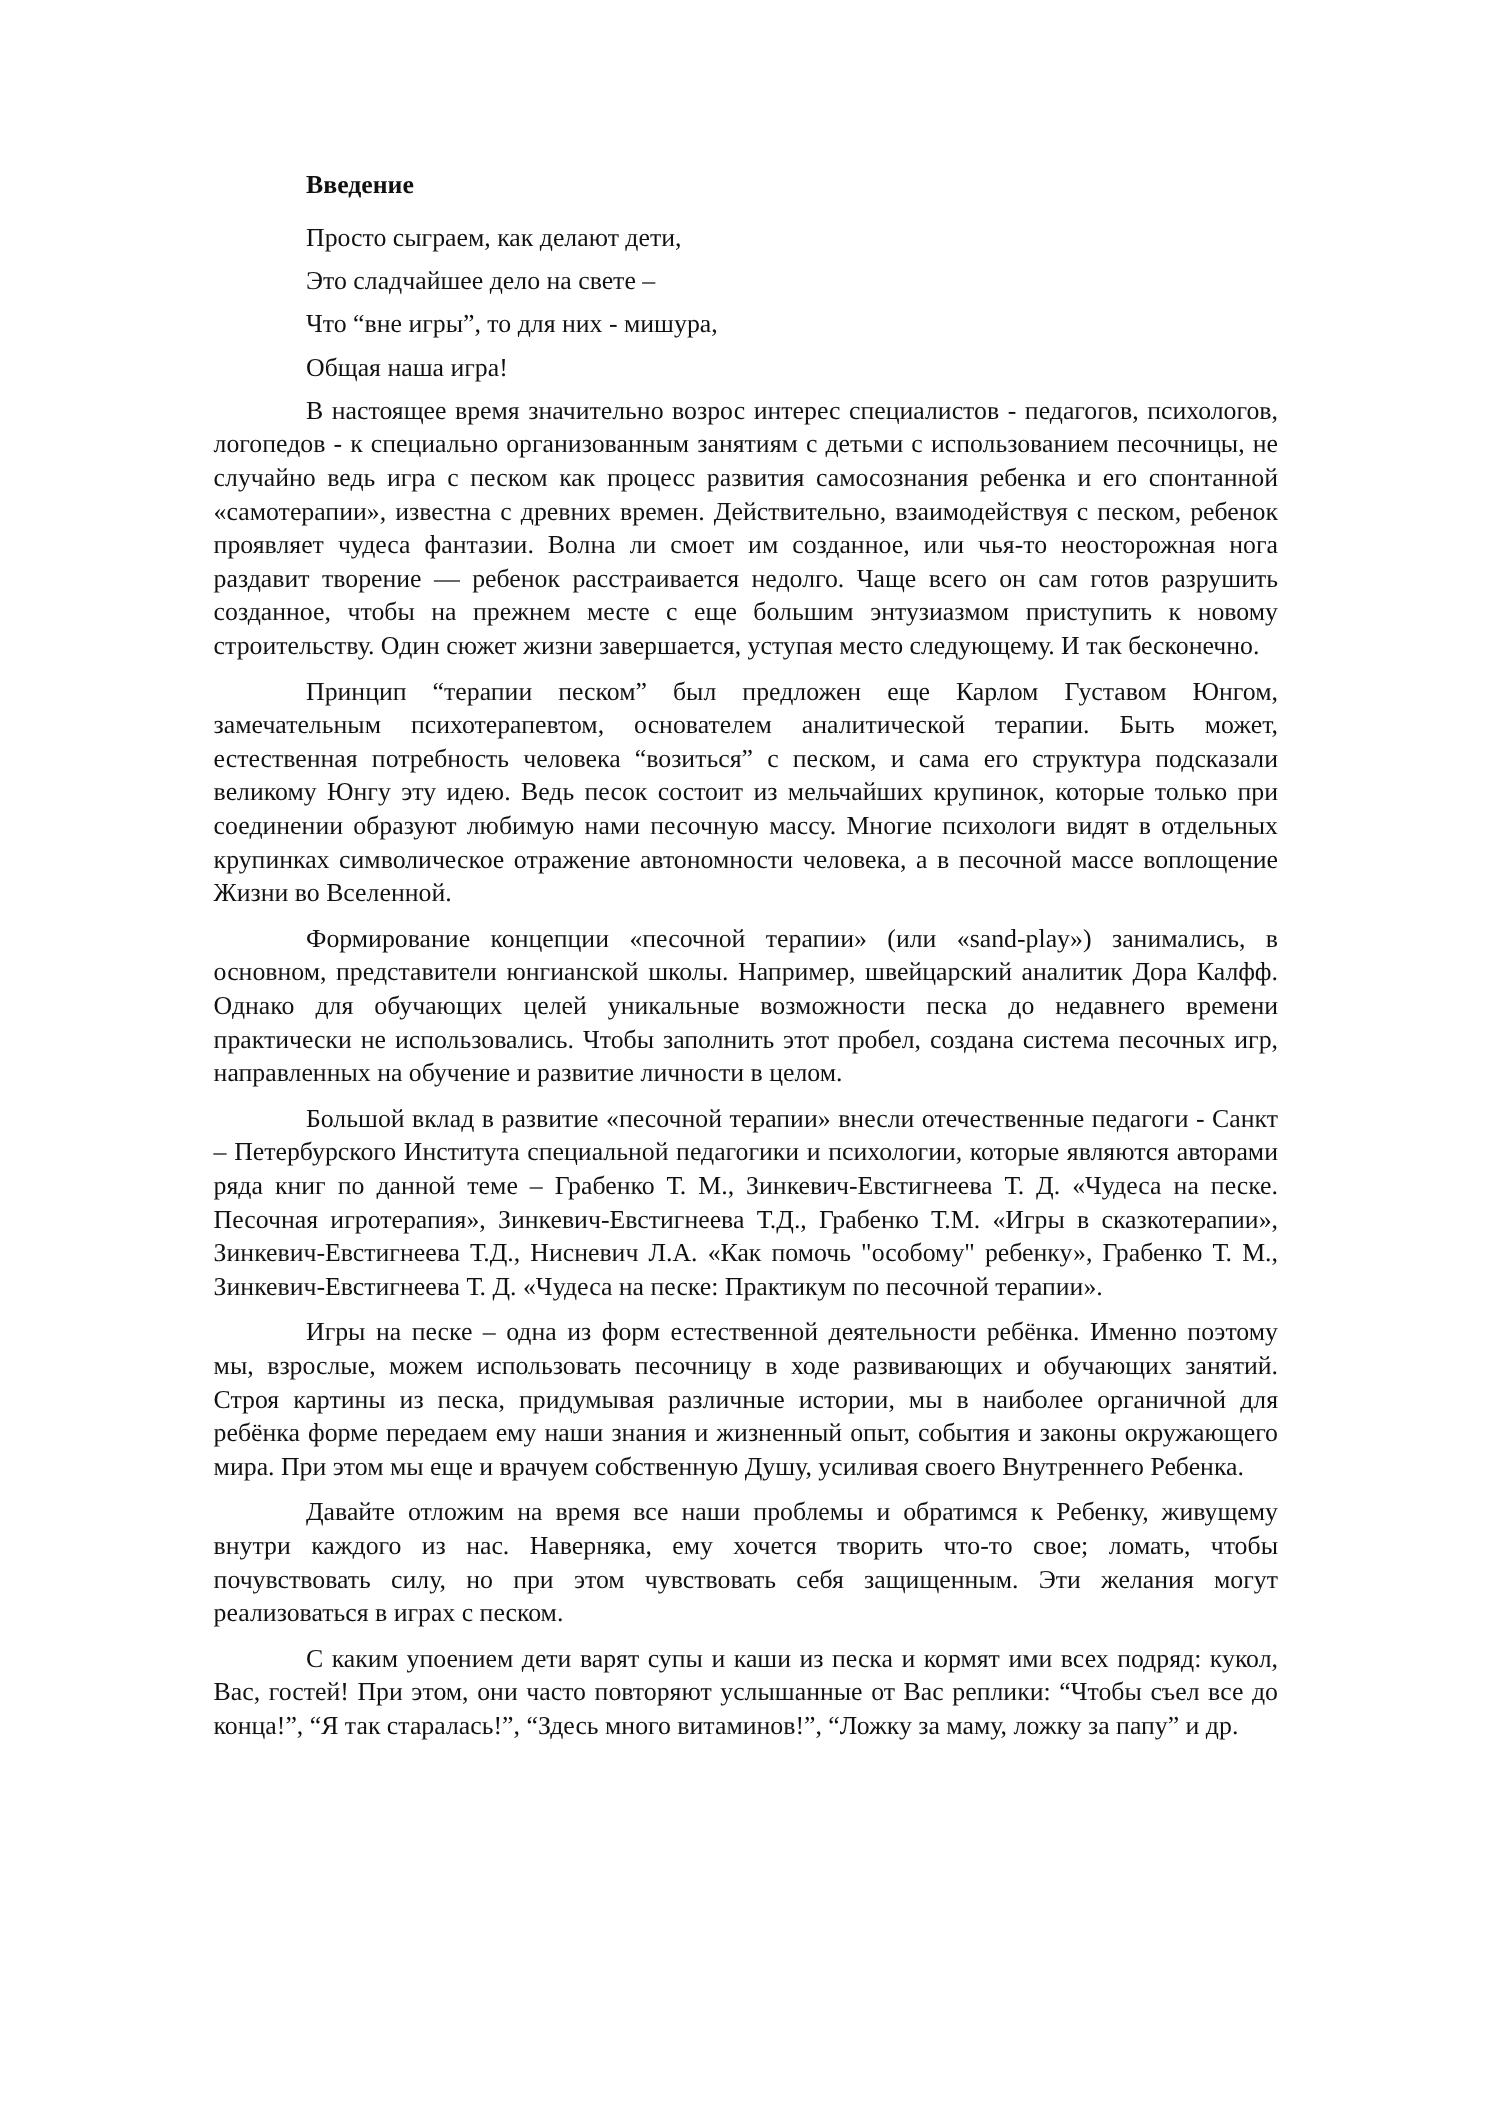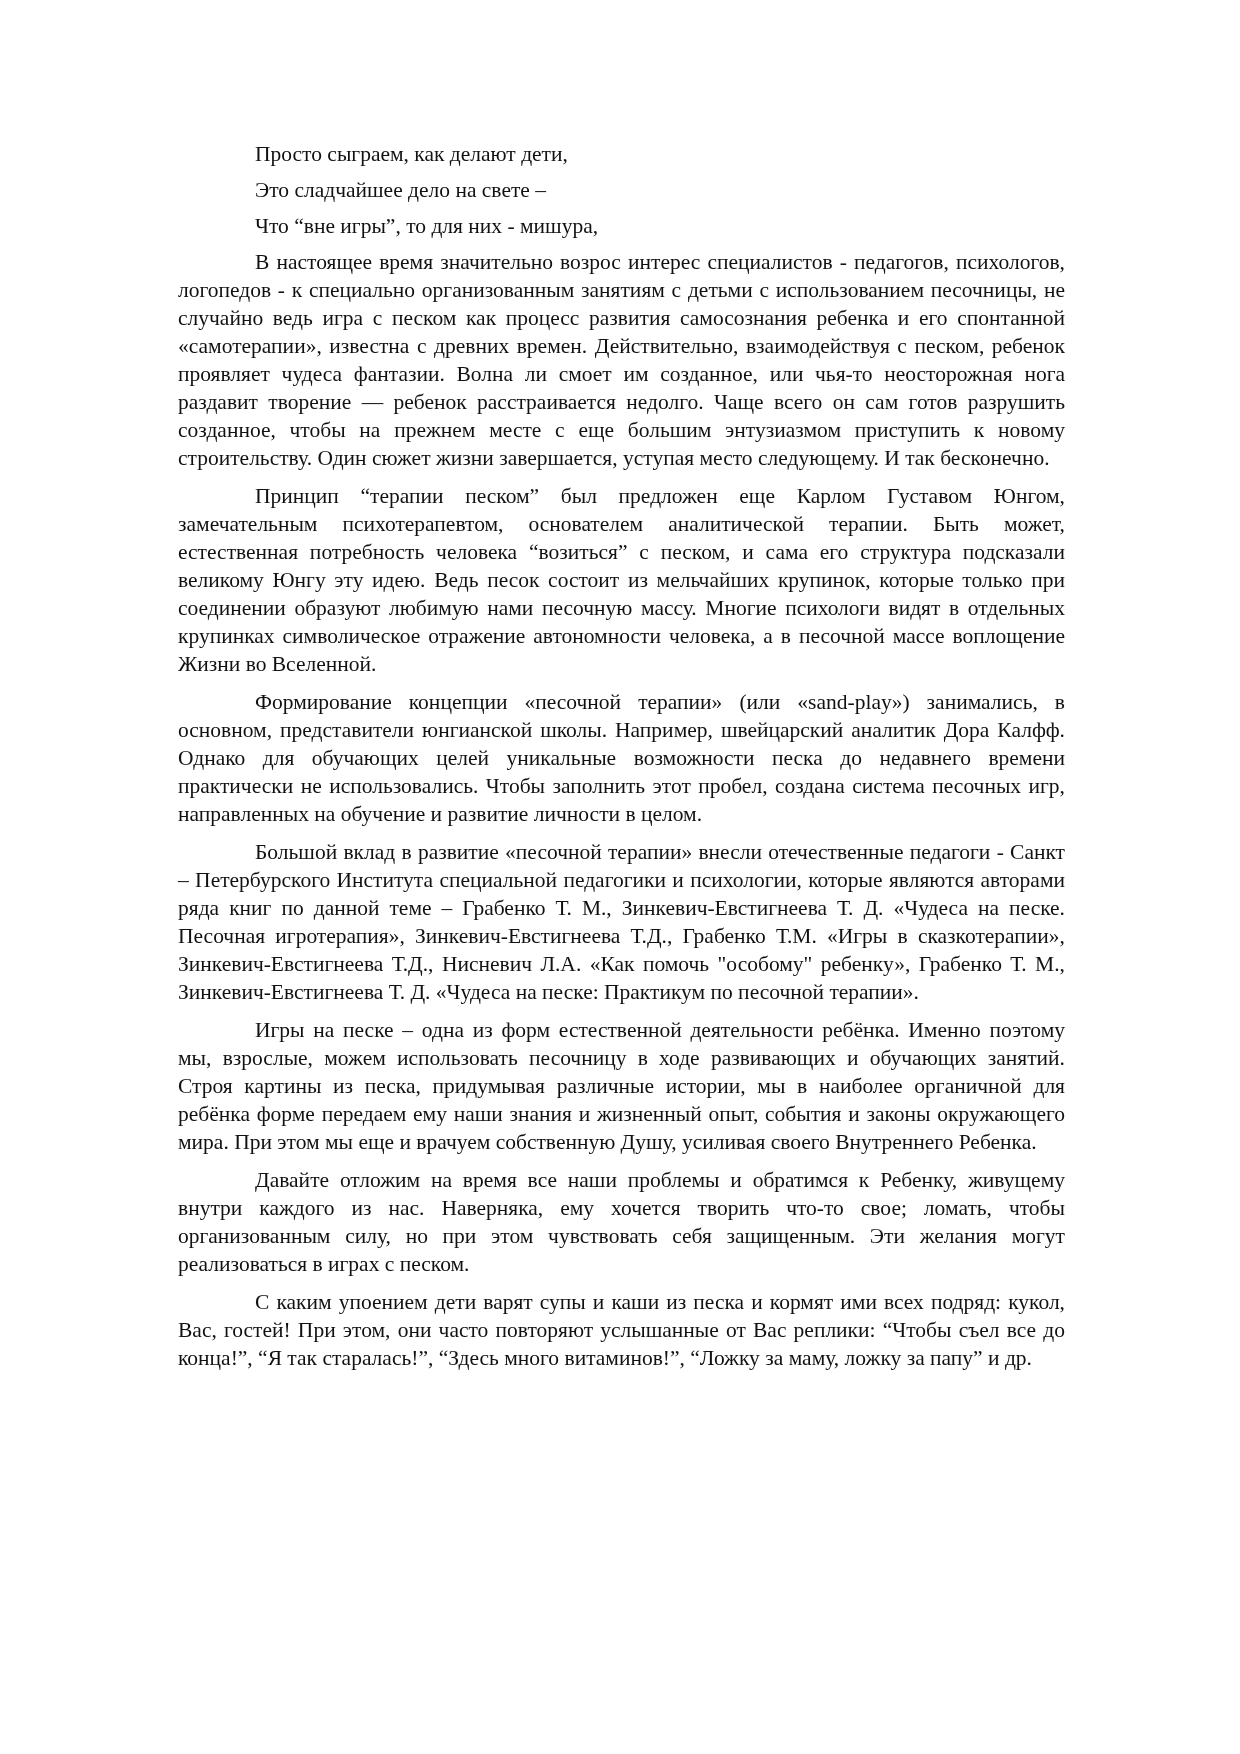--- a/index.html
+++ b/index.html
@@ -26,27 +26,29 @@
       text-align: justify;
       text-indent: 77px;
       margin: 0 16px 10px 0;
       hyphens: none;
     }
   </style>
 </head>
 <body>
 
 <div class="page">
+  <div class="heading">Введение</div>
 
   <div class="verse">
     <div class="verse-line">Просто сыграем, как делают дети,</div>
     <div class="verse-line">Это сладчайшее дело на свете –</div>
     <div class="verse-line">Что “вне игры”, то для них - мишура,</div>
+    <div class="verse-line">Общая наша игра!</div>
   </div>
 
   <p class="para">В настоящее время значительно возрос интерес специалистов - педагогов, психологов, логопедов - к специально организованным занятиям с детьми с использованием песочницы, не случайно ведь игра с песком как процесс развития самосознания ребенка и его спонтанной «самотерапии», известна с древних времен. Действительно, взаимодействуя с песком, ребенок проявляет чудеса фантазии. Волна ли смоет им созданное, или чья-то неосторожная нога раздавит творение — ребенок расстраивается недолго. Чаще всего он сам готов разрушить созданное, чтобы на прежнем месте с еще большим энтузиазмом приступить к новому строительству. Один сюжет жизни завершается, уступая место следующему. И так бесконечно.</p>
   <p class="para">Принцип “терапии песком” был предложен еще Карлом Густавом Юнгом, замечательным психотерапевтом, основателем аналитической терапии. Быть может, естественная потребность человека “возиться” с песком, и сама его структура подсказали великому Юнгу эту идею. Ведь песок состоит из мельчайших крупинок, которые только при соединении образуют любимую нами песочную массу. Многие психологи видят в отдельных крупинках символическое отражение автономности человека, а в песочной массе воплощение Жизни во Вселенной.</p>
   <p class="para">Формирование концепции «песочной терапии» (или «sand-play») занимались, в основном, представители юнгианской школы. Например, швейцарский аналитик Дора Калфф. Однако для обучающих целей уникальные возможности песка до недавнего времени практически не использовались. Чтобы заполнить этот пробел, создана система песочных игр, направленных на обучение и развитие личности в целом.</p>
   <p class="para">Большой вклад в развитие «песочной терапии» внесли отечественные педагоги - Санкт – Петербурского Института специальной педагогики и психологии, которые являются авторами ряда книг по данной теме – Грабенко Т. М., Зинкевич-Евстигнеева Т. Д. «Чудеса на песке. Песочная игротерапия», Зинкевич-Евстигнеева Т.Д., Грабенко Т.М. «Игры в сказкотерапии», Зинкевич-Евстигнеева Т.Д., Нисневич Л.А. «Как помочь "особому" ребенку», Грабенко Т. М., Зинкевич-Евстигнеева Т. Д. «Чудеса на песке: Практикум по песочной терапии».</p>
   <p class="para">Игры на песке – одна из форм естественной деятельности ребёнка. Именно поэтому мы, взрослые, можем использовать песочницу в ходе развивающих и обучающих занятий. Строя картины из песка, придумывая различные истории, мы в наиболее органичной для ребёнка форме передаем ему наши знания и жизненный опыт, события и законы окружающего мира. При этом мы еще и врачуем собственную Душу, усиливая своего Внутреннего Ребенка.</p>
-  <p class="para">Давайте отложим на время все наши проблемы и обратимся к Ребенку, живущему внутри каждого из нас. Наверняка, ему хочется творить что-то свое; ломать, чтобы организованным силу, но при этом чувствовать себя защищенным. Эти желания могут реализоваться в играх с песком.</p>
+  <p class="para">Давайте отложим на время все наши проблемы и обратимся к Ребенку, живущему внутри каждого из нас. Наверняка, ему хочется творить что-то свое; ломать, чтобы почувствовать силу, но при этом чувствовать себя защищенным. Эти желания могут реализоваться в играх с песком.</p>
   <p class="para">С каким упоением дети варят супы и каши из песка и кормят ими всех подряд: кукол, Вас, гостей! При этом, они часто повторяют услышанные от Вас реплики: “Чтобы съел все до конца!”, “Я так старалась!”, “Здесь много витаминов!”, “Ложку за маму, ложку за папу” и др.</p>
 </div>
 
 </body></html>

